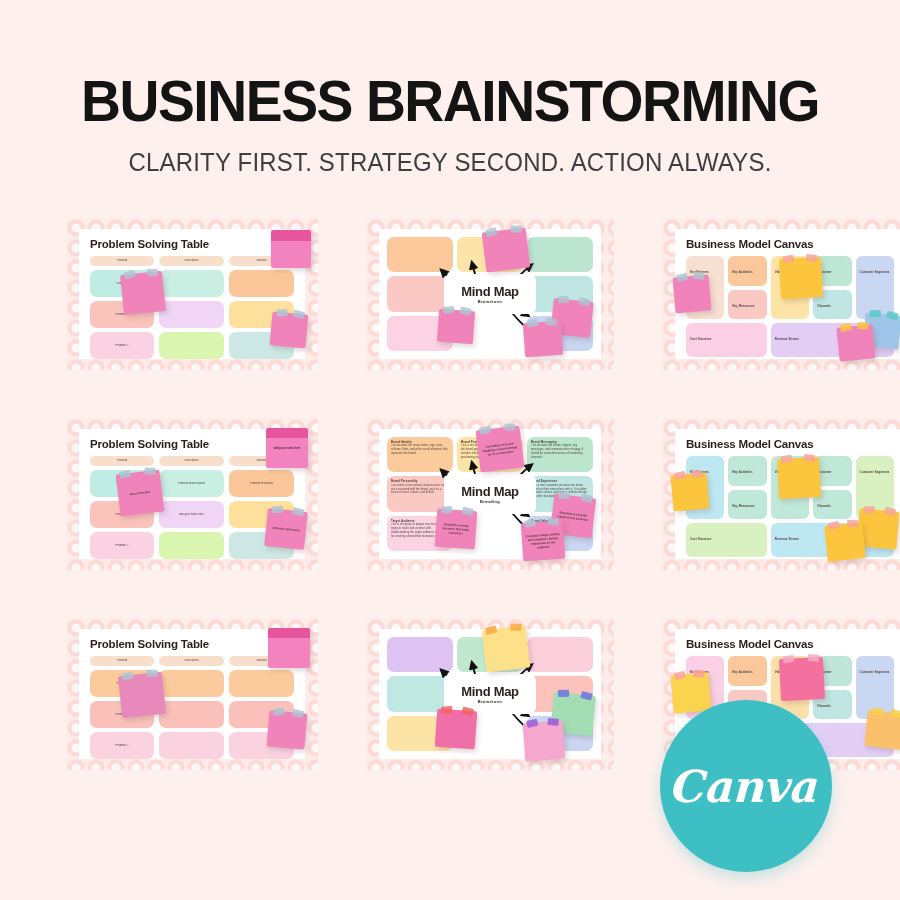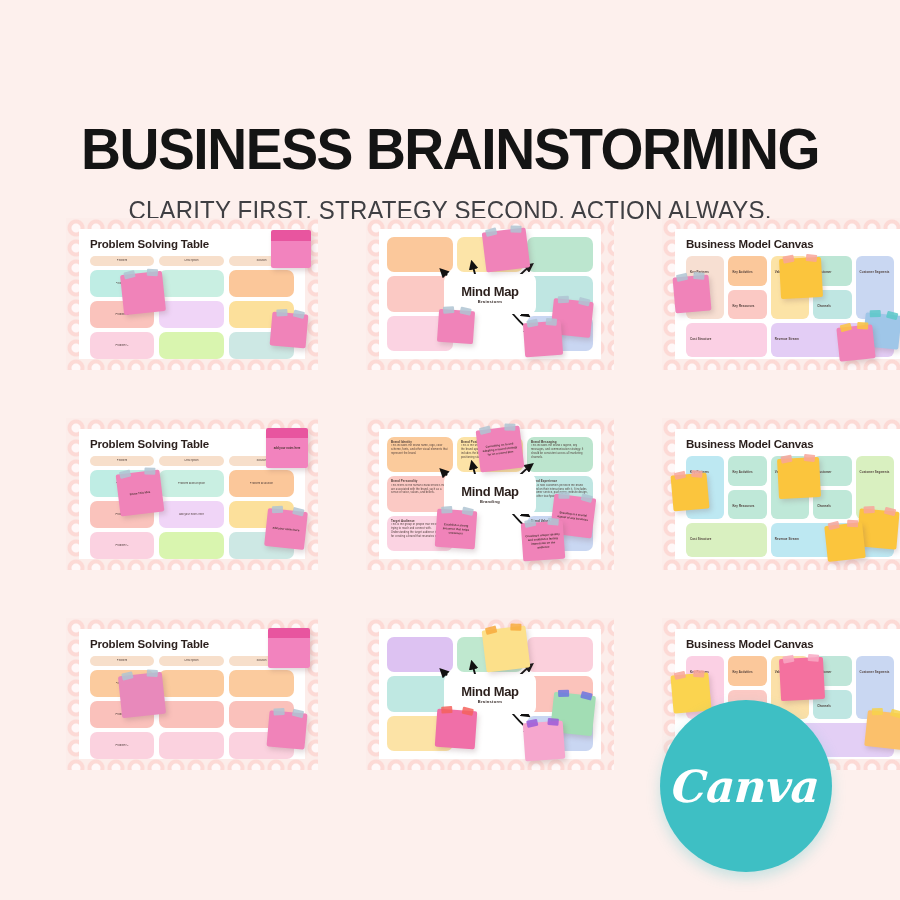--- a/index.html
+++ b/index.html
@@ -4,21 +4,21 @@
 <style>
   * { box-sizing: border-box; margin: 0; padding: 0; }
   html, body { width: 900px; height: 900px; overflow: hidden; }
   body {
     background: #FDF0ED;
     font-family: "Liberation Sans", sans-serif;
     position: relative;
   }
 
   
-  #header { padding-top: 120px; text-align: center; }
+  #header { padding-top: 72px; text-align: center; }
   #page-title {
     font-family: "Liberation Sans", sans-serif;
     font-weight: bold;
     font-size: 57px;
     letter-spacing: -1.5px;
     color: #141414;
     line-height: 1.05;
     transform: scaleX(0.97);
   }
   #page-subtitle {

